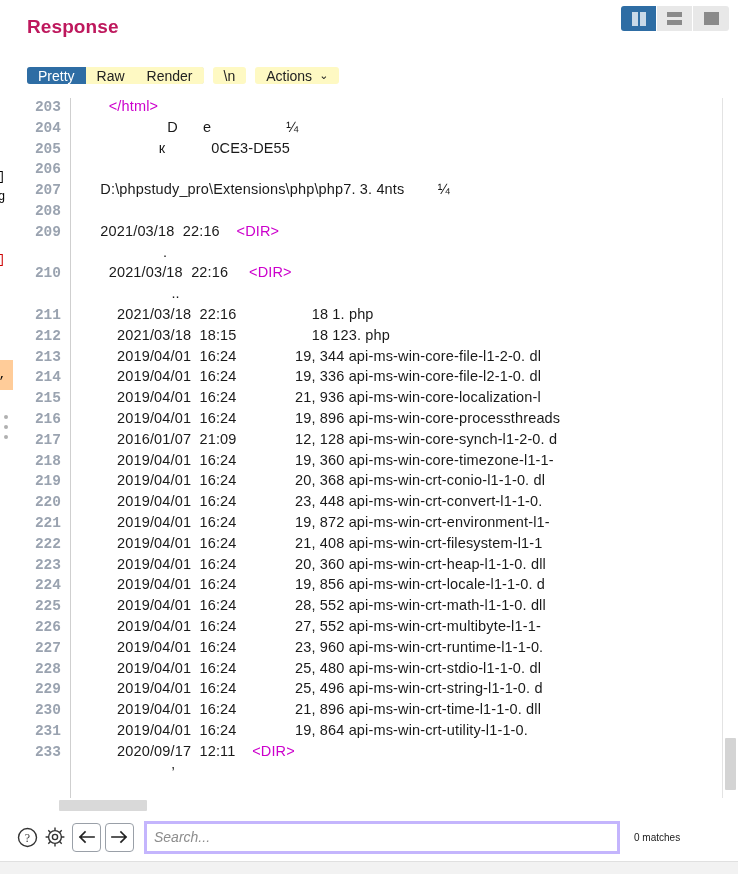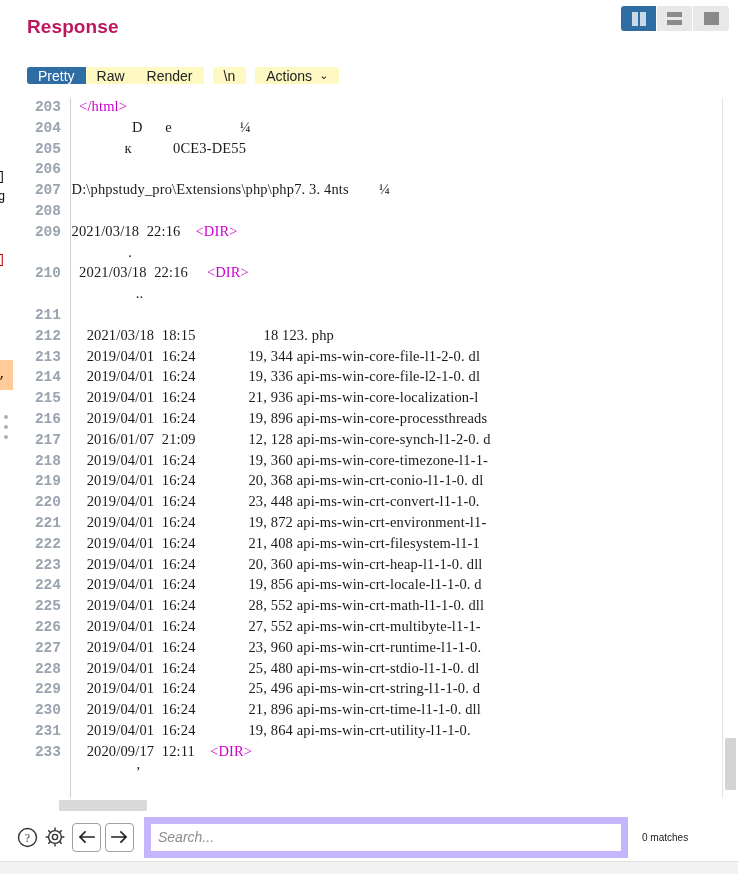--- a/index.html
+++ b/index.html
@@ -168,23 +168,23 @@
     width: 47px;
     text-align: right;
     font-family: "Liberation Mono", monospace;
     font-size: 14.5px;
     color: #9aa3b0;
     top: 1px;
     font-weight: bold;
   }
   .linetext {
     position: absolute;
-    left: 50px;
+    left: 78px;
     top: 0;
-    font-family: Liberation Serif, serif;
+    font-family: Liberation Sans, sans-serif;
     font-size: 14.5px;
     color: #1a1a1a;
     white-space: pre;
     letter-spacing: .15px;
   }
   .tagc { color: #cc00cc; }
 
   
   .vscroll {
     position: absolute;
@@ -263,21 +263,21 @@
     justify-content: center;
     cursor: pointer;
     margin-left: 4px;
     flex: none;
   }
   .search-wrap {
     margin-left: 10px;
     flex: none;
     width: 470px;
     height: 27px;
-    border: 7px solid #c4b5fd;
+    border: 3px solid #c4b5fd;
     background: #ffffff;
     display: flex;
     align-items: center;
   }
   .search-wrap input {
     border: none;
     outline: none;
     width: 100%;
     height: 100%;
     font-size: 14px;
@@ -393,20 +393,21 @@
         <div class="code-row">
           <span class="lineno">210</span>
           <span class="linetext"><span>    2021/03/18  22:16     </span><span class="tagc">&lt;DIR&gt;</span></span>
         </div>
         <div class="code-row">
           <span class="lineno"></span>
           <span class="linetext"><span>                   ..</span></span>
         </div>
         <div class="code-row">
           <span class="lineno">211</span>
+          <span class="linetext"><span>      2021/03/18  22:16                  18 1. php</span></span>
         </div>
         <div class="code-row">
           <span class="lineno">212</span>
           <span class="linetext"><span>      2021/03/18  18:15                  18 123. php</span></span>
         </div>
         <div class="code-row">
           <span class="lineno">213</span>
           <span class="linetext"><span>      2019/04/01  16:24              19, 344 api-ms-win-core-file-l1-2-0. dl</span></span>
         </div>
         <div class="code-row">

